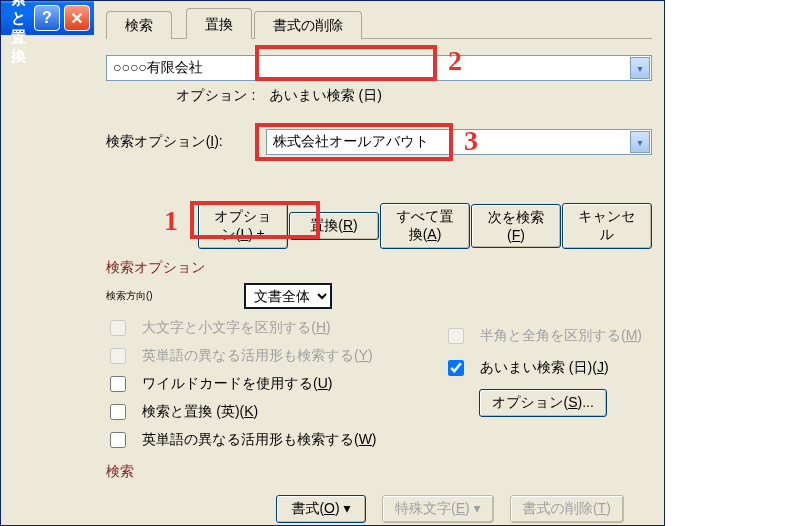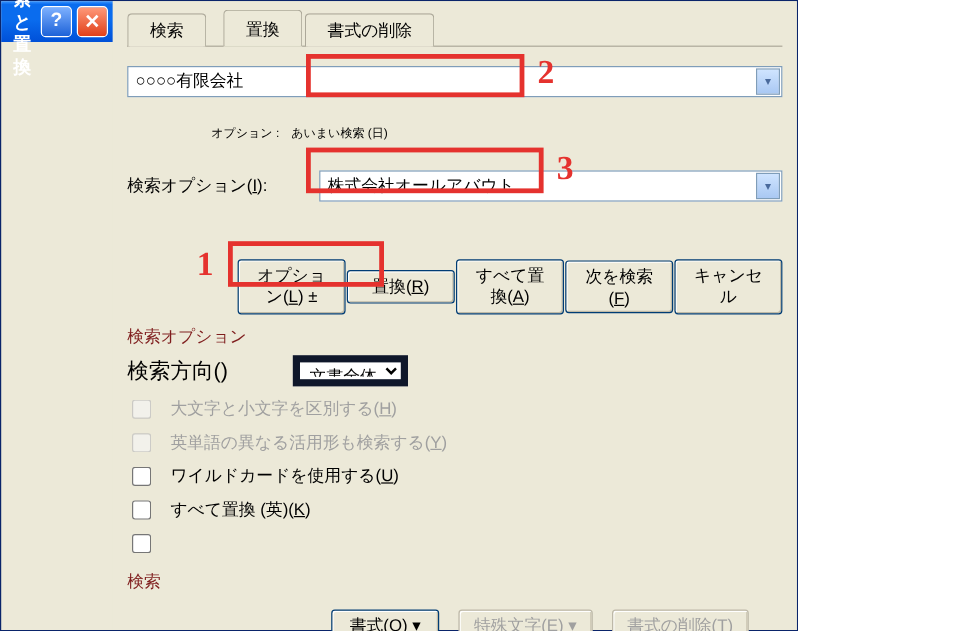--- a/index.html
+++ b/index.html
@@ -102,23 +102,23 @@
   .combo-arrow {
     position: absolute;
     right: 2px; top: 2px;
     width: 20px; height: 22px;
     background: linear-gradient(to bottom,#cfe4ff,#a9c8f3);
     border: 1px solid #7f9db9;
     display: flex; align-items:center; justify-content:center;
     font-size: 10px; color: #4a6a9c;
   }
   .option-line {
-    margin-top: 23px;
+    margin-top: 6px;
     padding-left: 70px;
-    font-size: 10px;
+    font-size: 14px;
   }
   .button-row {
     margin-top: 48px;
     display: flex;
     align-items: center;
     gap: 1px;
     padding-left: 92px;
   }
   .btn {
     background: #ece9d8;
@@ -142,24 +142,24 @@
   }
   .search-opts {
     margin-top: 6px;
   }
   .so-row {
     display: flex;
     align-items: center;
     gap: 10px;
     margin-top: 6px;
   }
-  .so-label { width: 128px; font-size: 18px; }
+  .so-label { width: 128px; font-size: 10px; }
   select {
     height: 26px;
-    border: 6px solid #0f172a;
+    border: 2px solid #0f172a;
     font-size: 14px;
     padding: 2px 4px;
     background: #fff;
   }
   .checks {
     display: flex;
     margin-top: 8px;
     gap: 30px;
   }
   .checks-col { display: flex; flex-direction: column; gap: 6px; }
@@ -278,29 +278,43 @@
           <label class="chk disabled">
             <input type="checkbox" disabled="" style="">
             <span><span>英単語の異なる活用形も検索する(</span><span class="u">Y</span><span>)</span></span>
           </label>
           <label class="chk">
             <input type="checkbox" style="">
             <span><span>ワイルドカードを使用する(</span><span class="u">U</span><span>)</span></span>
           </label>
           <label class="chk">
             <input type="checkbox" style="">
-            <span><span>すべて置換 (英)(</span><span class="u">K</span><span>)</span></span>
+            <span><span>検索と置換 (英)(</span><span class="u">K</span><span>)</span></span>
           </label>
           <label class="chk">
             <input type="checkbox" style="">
+            <span><span>英単語の異なる活用形も検索する(</span><span class="u">W</span><span>)</span></span>
           </label>
         </div>
       </div>
     </div>
 
+    <div class="right-col">
+      <label class="chk disabled">
+        <input type="checkbox" disabled="" style="">
+        <span><span>半角と全角を区別する(</span><span class="u">M</span><span>)</span></span>
+      </label>
+      <label class="chk">
+        <input type="checkbox" checked="" style="">
+        <span><span>あいまい検索 (日)(</span><span class="u">J</span><span>)</span></span>
+      </label>
+      <div class="btn" style="align-self:center; min-width:120px">
+        <span>オプション(</span><span class="u">S</span><span>)...</span>
+      </div>
+    </div>
 
     <div class="section-label" style="margin-top:12px">検索</div>
 
     <div class="bottom-row">
       <div class="btn">
         <span>書式(</span><span class="u">O</span><span>) ▾</span>
       </div>
       <div class="btn disabled">
         <span>特殊文字(</span><span class="u">E</span><span>) ▾</span>
       </div>

